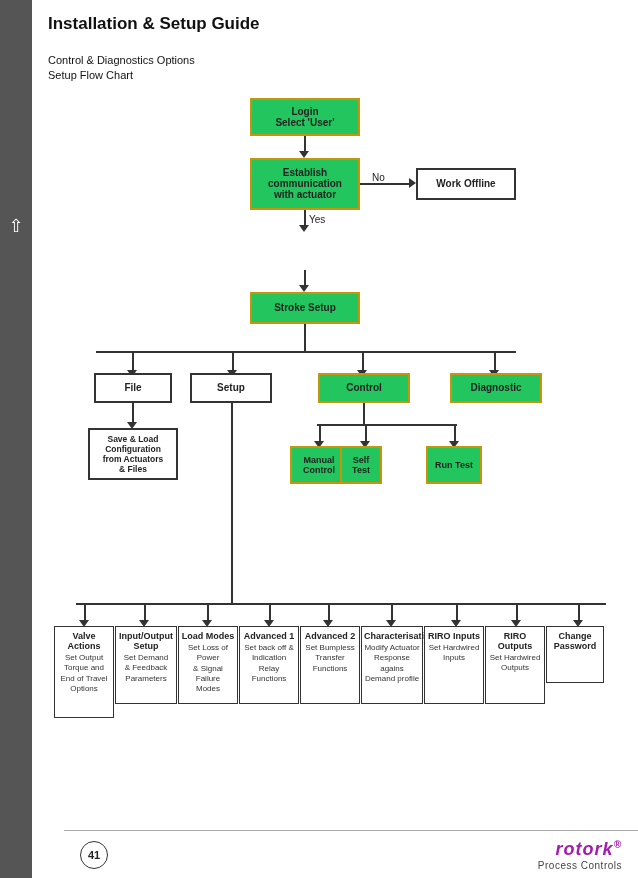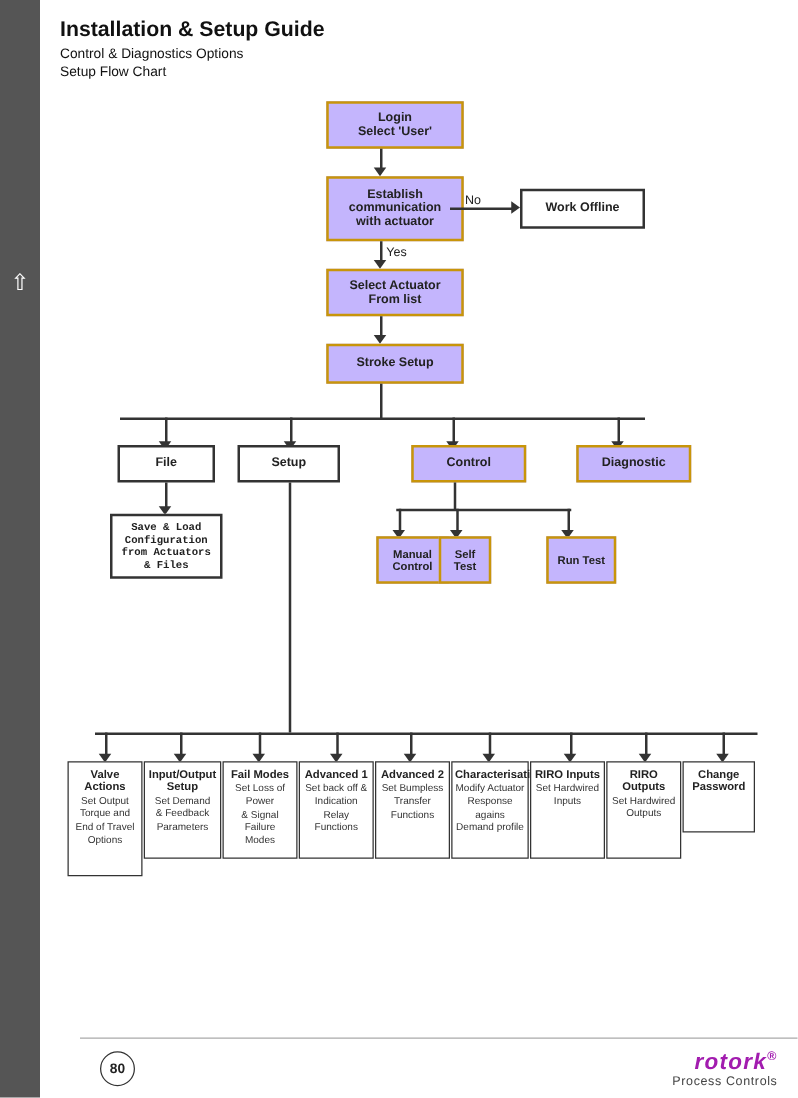--- a/index.html
+++ b/index.html
@@ -45,21 +45,21 @@
     }
 
     
     .header {
       padding: 14px 16px 4px 16px;
     }
     .header-title {
       font-size: 17px;
       font-weight: bold;
       color: #111;
-      margin-bottom: 2px;
+      margin-bottom: 19px;
     }
     .header-subtitle {
       font-size: 11px;
       color: #111;
       line-height: 1.4;
     }
 
     
     .flowchart {
       position: relative;
@@ -74,24 +74,23 @@
       display: flex;
       align-items: center;
       justify-content: center;
       text-align: center;
       font-size: 10px;
       font-weight: bold;
       padding: 4px;
       background: #fff;
     }
     .flow-box.yellow {
-      background: #c4b5fd;
+      background: #22c55e;
       border-color: #c8950a;
       color: #222;
-      margin-left: 11px;
     }
     .flow-box.white {
       background: #fff;
       border-color: #333;
       color: #222;
     }
 
     
     .arrow-line {
       position: absolute;
@@ -228,24 +227,20 @@
     <div class="arrow-label" style="left:340px; top:84px;">No</div>
 
     <div class="flow-box white" style="left:384px; top:80px; width:100px; height:32px;">
       <span>Work Offline</span>
     </div>
 
     <div class="arrow-line arrow-v" style="left:272px; top:122px; height:18px;"></div>
     <div class="arrowhead-down" style="left:267px; top:137px;"></div>
     <div class="arrow-label" style="left:277px; top:126px;">Yes</div>
 
-    <div class="flow-box yellow" style="left:218px; top:144px; width:110px; height:38px;">
-      <span style="white-space:pre-line;">Select Actuator
-From list</span>
-    </div>
 
     <div class="arrow-line arrow-v" style="left:272px; top:182px; height:18px;"></div>
     <div class="arrowhead-down" style="left:267px; top:197px;"></div>
 
     <div class="flow-box yellow" style="left:218px; top:204px; width:110px; height:32px;">
       <span>Stroke Setup</span>
     </div>
 
     <div class="arrow-line arrow-v" style="left:272px; top:236px; height:28px;"></div>
 
@@ -276,21 +271,21 @@
     </div>
 
     <div class="flow-box yellow" style="left:418px; top:285px; width:92px; height:30px;">
       <span>Diagnostic</span>
     </div>
 
     <div class="arrow-line arrow-v" style="left:100px; top:315px; height:22px;"></div>
     <div class="arrowhead-down" style="left:95px; top:334px;"></div>
 
     <div class="flow-box white" style="left:56px; top:340px; width:90px; height:52px; font-size:8.5px;">
-      <span style="white-space:pre-line;font-family:Liberation Mono, monospace;">Save &amp; Load
+      <span style="white-space:pre-line;">Save &amp; Load
 Configuration
 from Actuators
 &amp; Files</span>
     </div>
 
     <div class="arrow-line arrow-v" style="left:331px; top:315px; height:22px;"></div>
     <div class="arrow-line arrow-h" style="left:285px; top:336px; width:140px;"></div>
 
     <div class="arrow-line arrow-v" style="left:287px; top:336px; height:20px;"></div>
     <div class="arrowhead-down" style="left:282px; top:353px;"></div>
@@ -349,21 +344,21 @@
       <div class="box-title">Valve Actions</div>
       <div class="box-desc">Set Output<br>Torque and<br>End of Travel<br>Options</div>
     </div>
 
     <div class="bottom-box" style="left:83px; top:538px; width:62px; height:78px;">
       <div class="box-title">Input/Output<br>Setup</div>
       <div class="box-desc">Set Demand<br>&amp; Feedback<br>Parameters</div>
     </div>
 
     <div class="bottom-box" style="left:146px; top:538px; width:60px; height:78px;">
-      <div class="box-title">Fail Modes</div>
+      <div class="box-title">Load Modes</div>
       <div class="box-desc">Set Loss of<br>Power<br>&amp; Signal Failure<br>Modes</div>
     </div>
 
     <div class="bottom-box" style="left:207px; top:538px; width:60px; height:78px;">
       <div class="box-title">Advanced 1</div>
       <div class="box-desc">Set back off &amp;<br>Indication Relay<br>Functions</div>
     </div>
 
     <div class="bottom-box" style="left:268px; top:538px; width:60px; height:78px;">
       <div class="box-title">Advanced 2</div>
@@ -386,21 +381,21 @@
     </div>
 
     <div class="bottom-box" style="left:514px; top:538px; width:58px; height:57px;">
       <div class="box-title">Change<br>Password</div>
       <div class="box-desc"></div>
     </div>
 
   </div>
 
   <div class="footer">
-    <div class="page-num">80</div>
+    <div class="page-num">41</div>
     <div class="brand">
       <div class="brand-name">
         <span>rotork</span><sup>®</sup>
       </div>
       <div class="brand-sub">Process Controls</div>
     </div>
   </div>
 
 </div>
 

